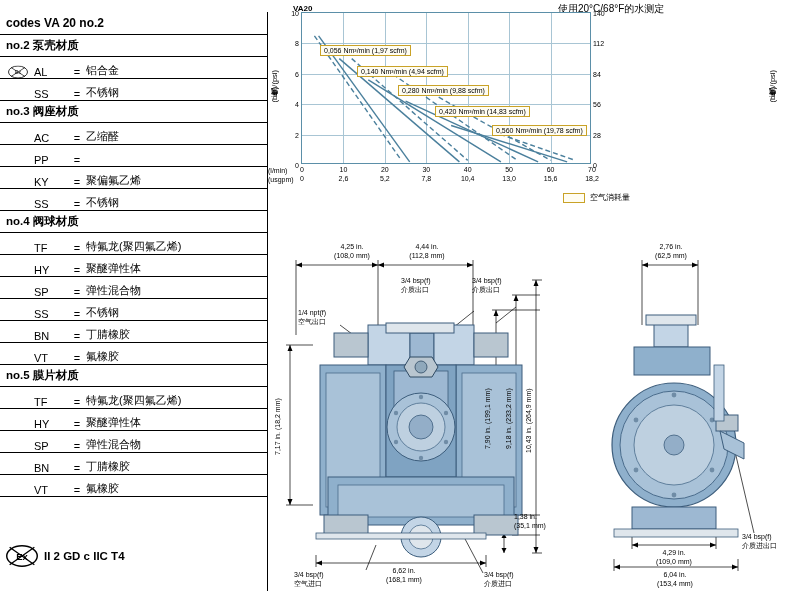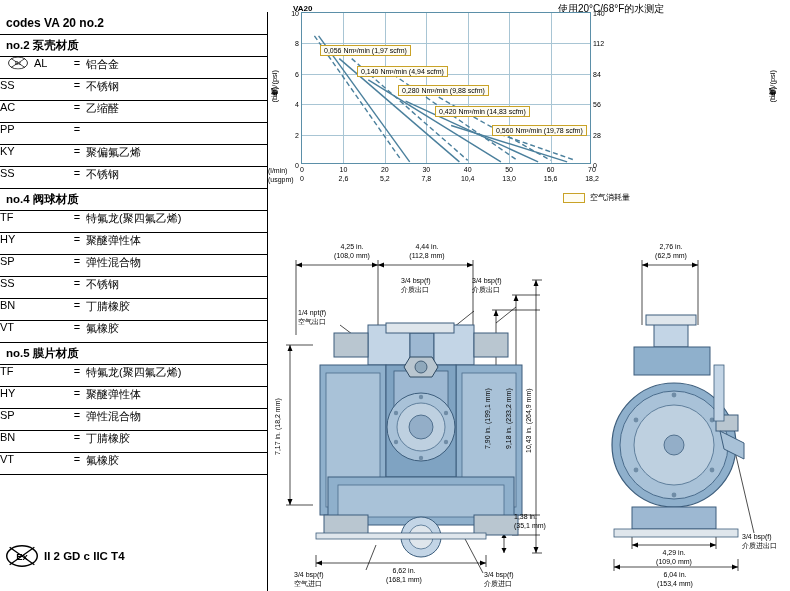--- a/index.html
+++ b/index.html
@@ -26,25 +26,26 @@
     padding: 3px 6px;
     font-weight: bold;
     font-size: 11.5px;
     color: #000;
     line-height: 15px;
   }
   .row {
     display: flex;
     border-bottom: 1px solid #000;
     height: 22px;
-    align-items: flex-start;
+    align-items: flex-end;
     font-size: 11px;
   }
   .row .code {
     width: 72px;
+    padding-left: 34px;
     flex: 0 0 72px;
   }
   .row .dash { width: 10px; text-align: center; }
   .row .val { flex: 1; padding-left: 4px; }
   .row.with-icon .code { padding-left: 34px; position: relative; }
   .ex-small {
     position: absolute;
     left: 8px; top: 50%;
     transform: translateY(-50%);
     width: 20px; height: 13px;
@@ -175,20 +176,21 @@
     </div>
     <div class="dash">=</div>
     <div class="val">铝合金</div>
   </div>
   <div class="row">
     <div class="code">SS</div>
     <div class="dash">=</div>
     <div class="val">不锈钢</div>
   </div>
 
+  <div class="sec-head">no.3 阀座材质</div>
   <div class="row">
     <div class="code">AC</div>
     <div class="dash">=</div>
     <div class="val">乙缩醛</div>
   </div>
   <div class="row">
     <div class="code">PP</div>
     <div class="dash">=</div>
   </div>
   <div class="row">

